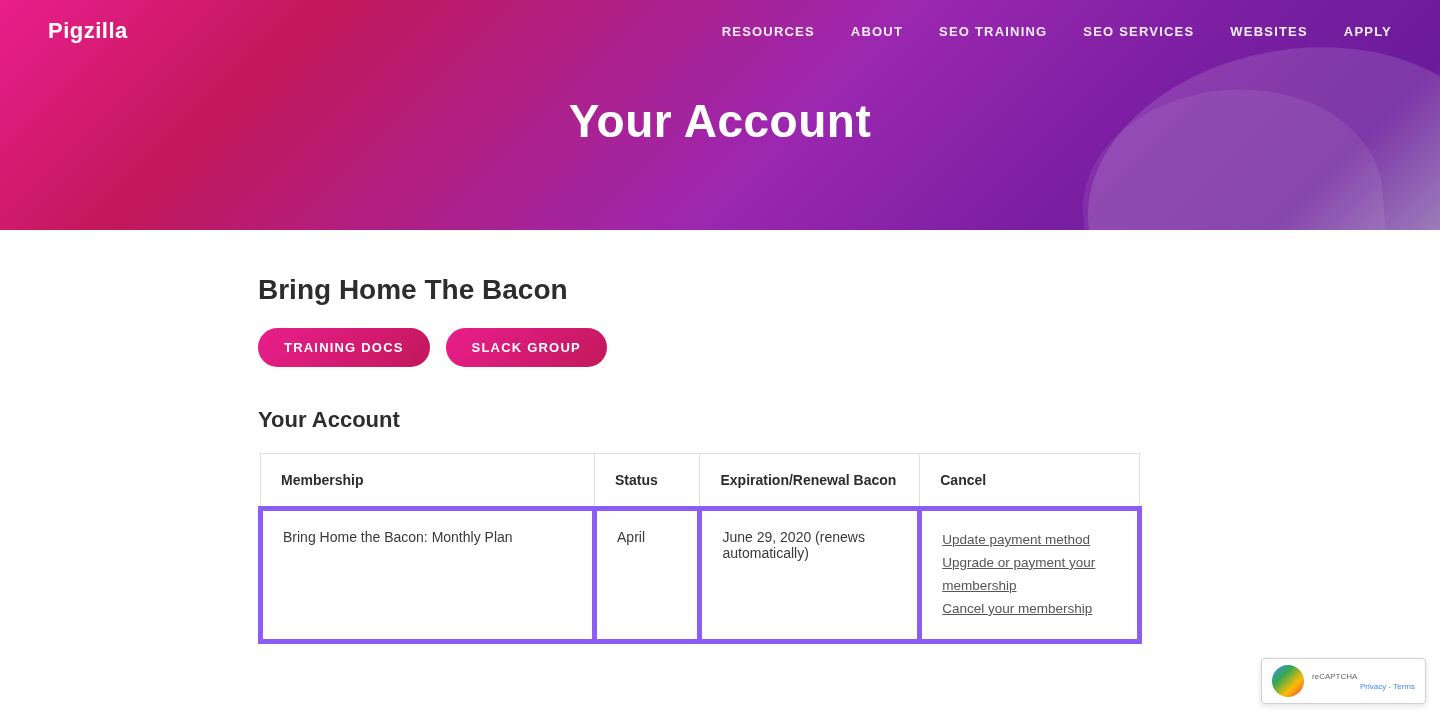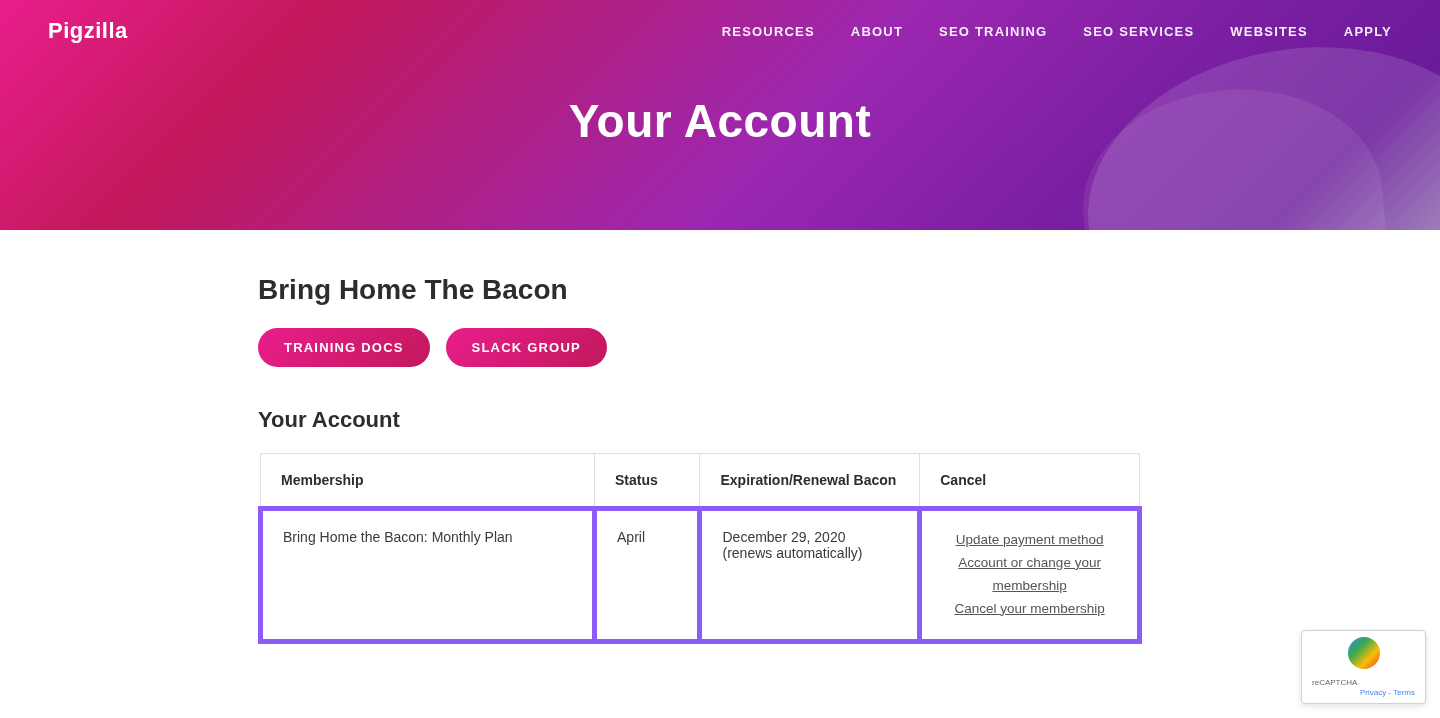--- a/index.html
+++ b/index.html
@@ -150,40 +150,38 @@
     .account-table .col-expiry { width: 25%; }
     .account-table .col-actions { width: 25%; }
 
     .action-link {
       display: block;
       color: #555;
       text-decoration: underline;
       font-size: 13.5px;
       line-height: 1.7;
       cursor: pointer;
-      text-align: center;
     }
 
     
     .recaptcha-badge {
       position: fixed;
       bottom: 14px;
       right: 14px;
       background: #fff;
       border: 1px solid #d0d0d0;
       border-radius: 4px;
       padding: 6px 10px;
       display: flex;
       align-items: center;
       gap: 8px;
       font-size: 9px;
       color: #888;
       z-index: 9999;
       box-shadow: 0 2px 6px rgba(0,0,0,0.12);
-      flex-direction: column;
     }
     .recaptcha-logo {
       width: 32px;
       height: 32px;
       background: linear-gradient(135deg, #4285f4, #34a853, #fbbc04, #ea4335);
       border-radius: 50%;
     }
     .recaptcha-text { font-size: 8px; color: #666; line-height: 1.4; }
     .recaptcha-links { font-size: 8px; color: #4285f4; margin-left: 48px; }
   </style>
@@ -224,24 +222,24 @@
           <th class="col-membership">Membership</th>
           <th class="col-status">Status</th>
           <th class="col-expiry">Expiration/Renewal Bacon</th>
           <th class="col-actions">Cancel</th>
         </tr>
       </thead>
       <tbody>
         <tr>
           <td>Bring Home the Bacon: Monthly Plan</td>
           <td>April</td>
-          <td>December 29, 2020 (renews automatically)</td>
+          <td>June 29, 2020 (renews automatically)</td>
           <td>
             <a class="action-link">Update payment method</a>
-            <a class="action-link">Account or change your membership</a>
+            <a class="action-link">Upgrade or payment your membership</a>
             <a class="action-link">Cancel your membership</a>
           </td>
         </tr>
       </tbody>
     </table>
   </div>
 </div>
 
 <div class="recaptcha-badge">
   <div class="recaptcha-logo"></div>

